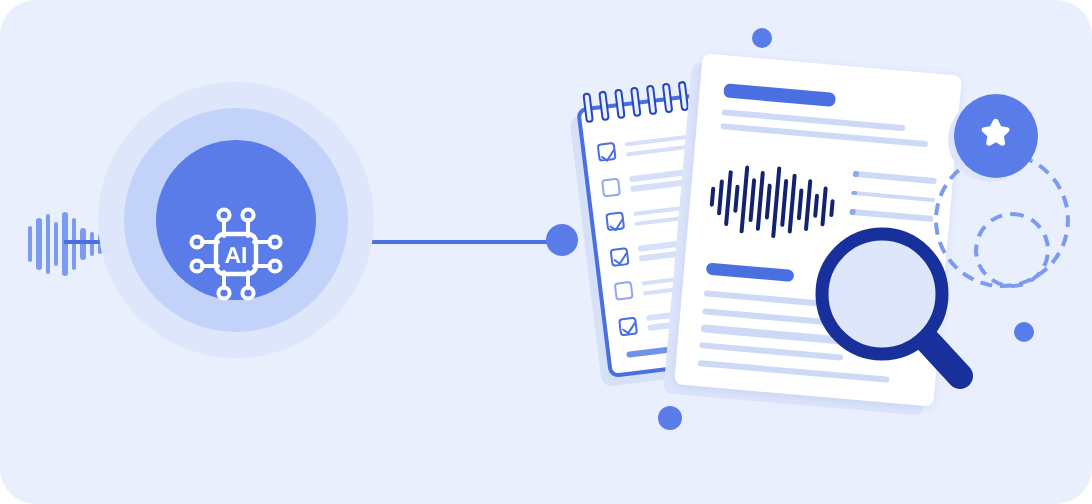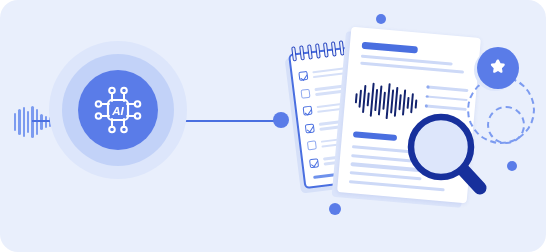--- a/index.html
+++ b/index.html
@@ -17,21 +17,21 @@
     overflow:hidden;
   }
 
   
   .ring{position:absolute;border-radius:50%;}
   .ring-outer{left:49px;top:41px;width:138px;height:138px;background:#dde6fb;}
   .ring-mid{left:62px;top:54px;width:112px;height:112px;background:#c2d2f8;}
   .ring-inner{left:78px;top:70px;width:80px;height:80px;background:#5a7ce8;}
 
   
-  .chip-wrap{position:absolute;left:78px;top:70px;width:80px;height:80px;font-style:italic;}
+  .chip-wrap{position:absolute;left:78px;top:87px;width:80px;height:80px;}
 
   
   .wave-left{position:absolute;left:14px;top:100px;width:46px;height:44px;display:flex;align-items:center;gap:2px;}
   .wave-left i{display:block;width:2.6px;border-radius:2px;background:#7c9bf0;}
 
   
   .connector{position:absolute;left:32px;top:119.5px;width:250px;height:2px;background:#4a6fe0;}
   .connector-dot{position:absolute;left:273px;top:112px;width:16px;height:16px;border-radius:50%;background:#5a7ce8;}
 
   

